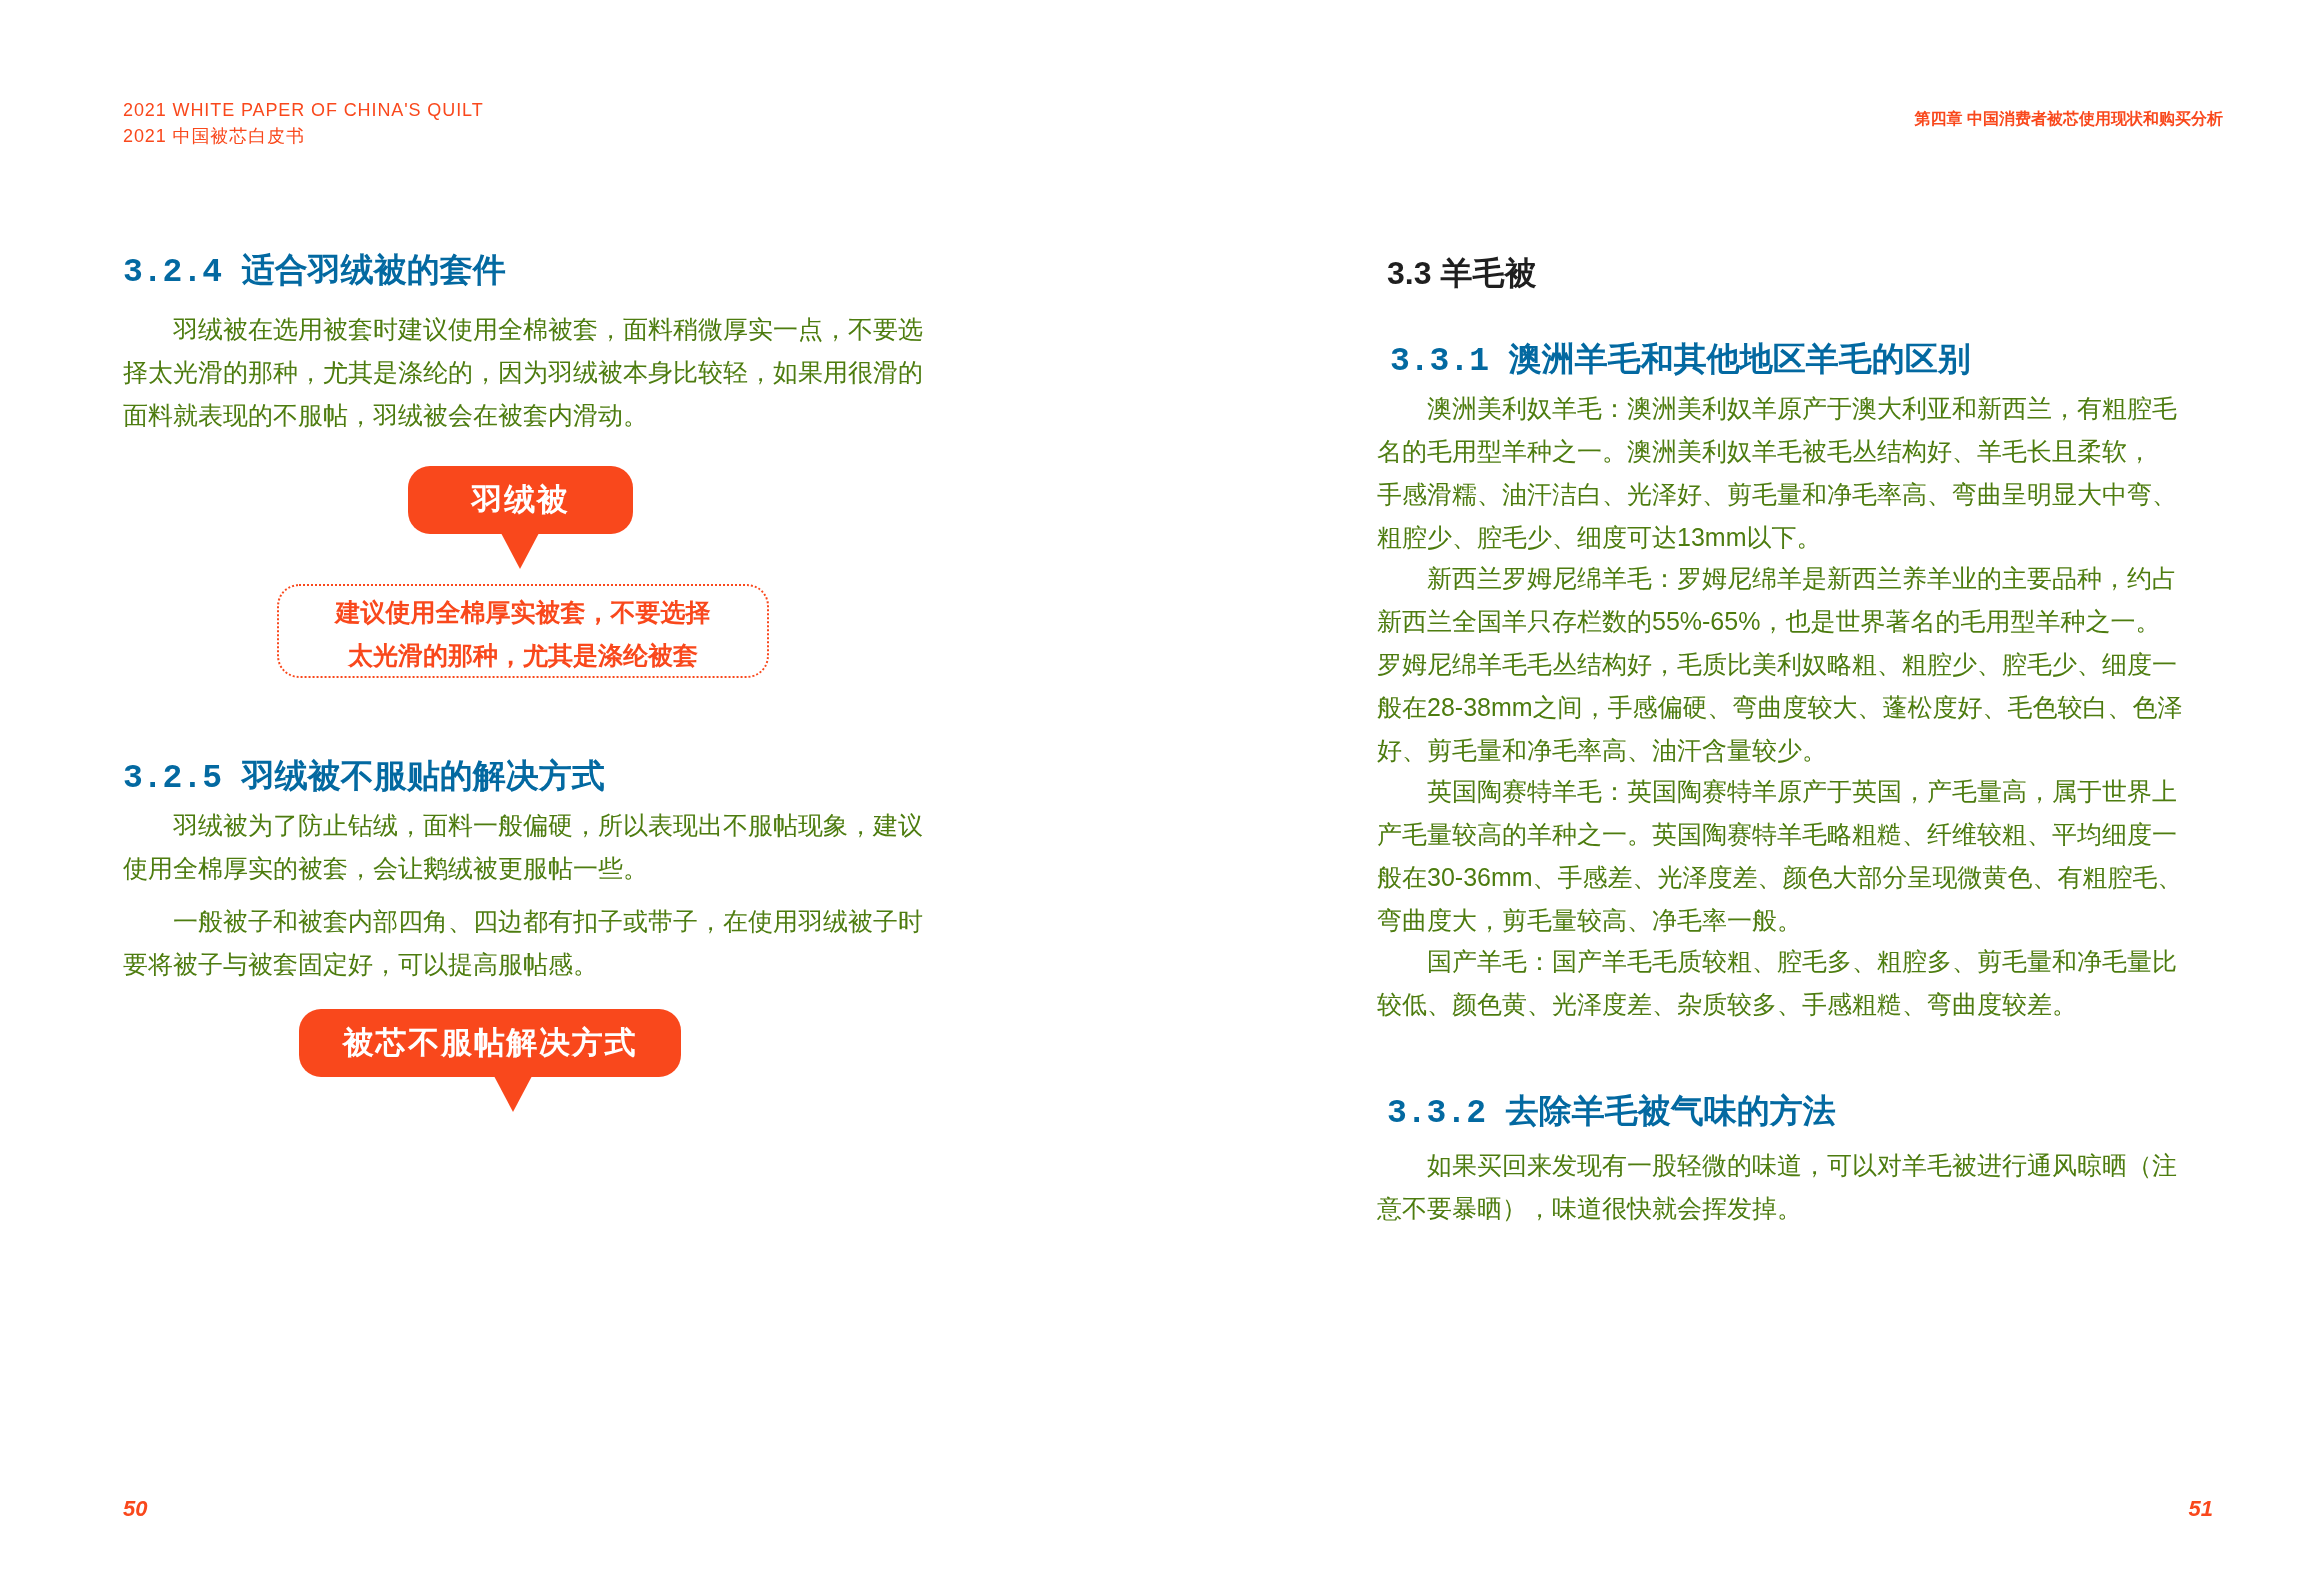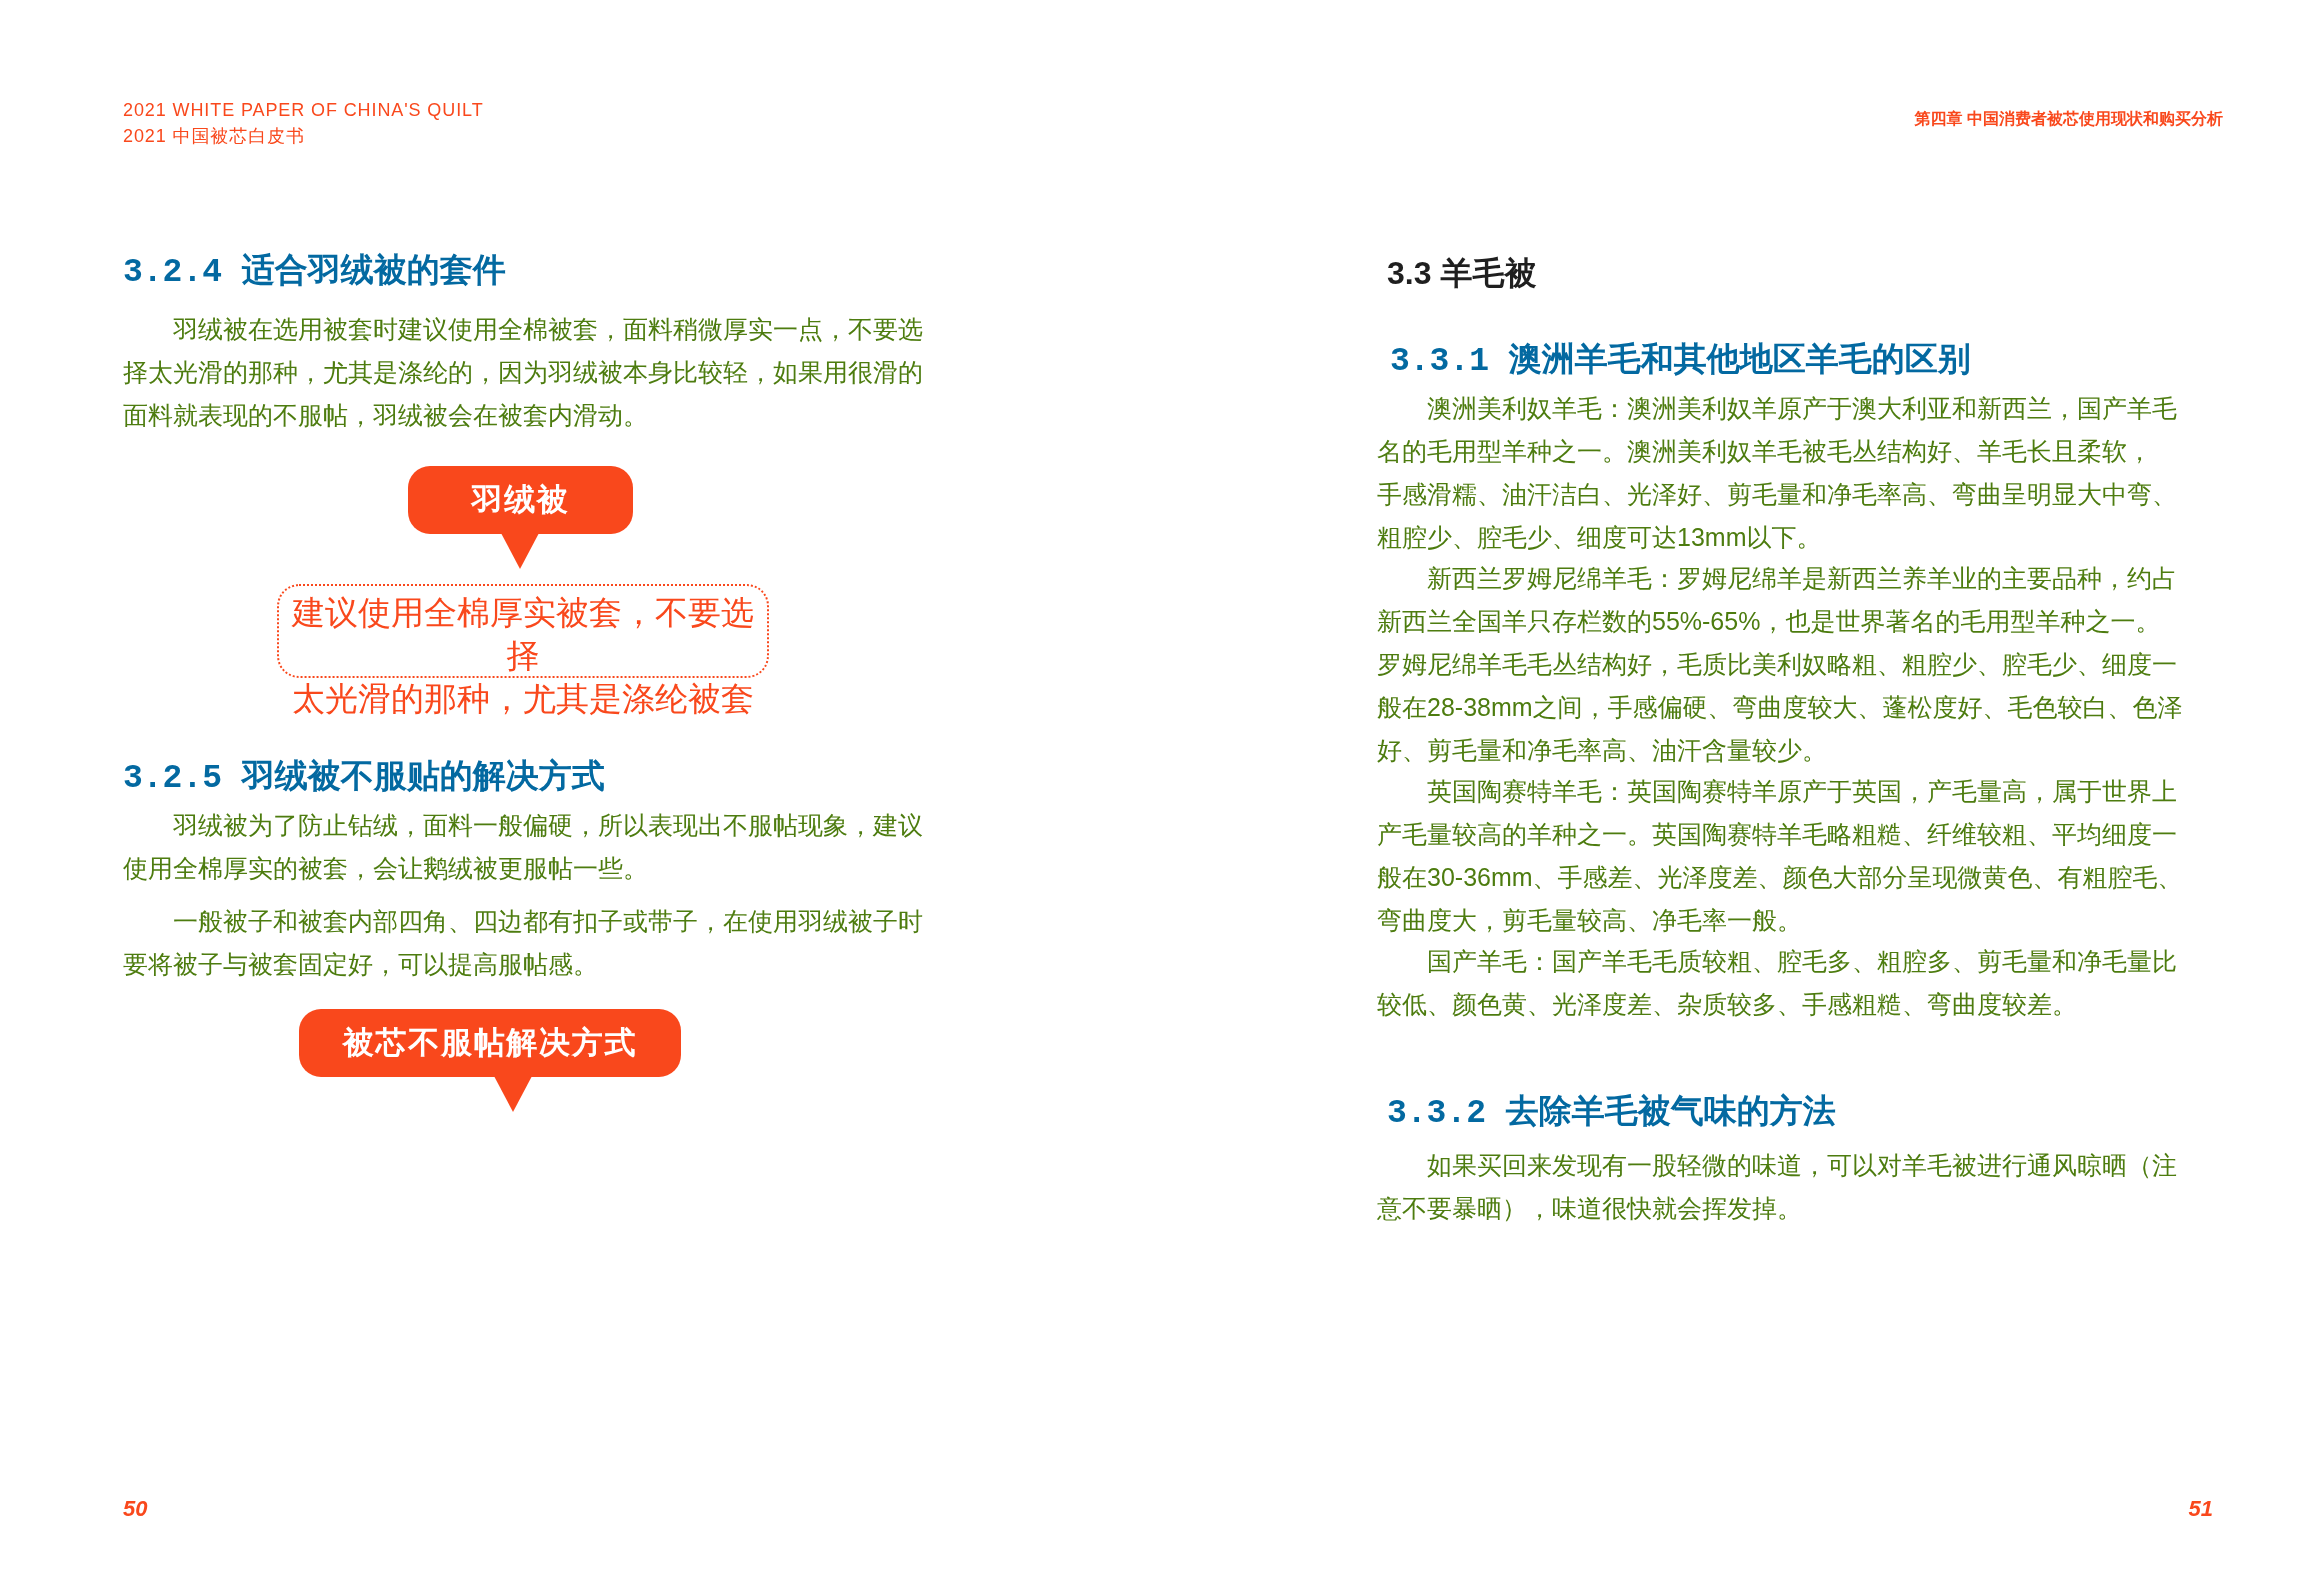--- a/index.html
+++ b/index.html
@@ -83,22 +83,22 @@
     border-left: 19.6px solid transparent;
     border-right: 19.6px solid transparent;
     border-top: 36px solid var(--accent);
   }
 
   
   .callout {
     border: 2.6px dotted var(--accent);
     border-radius: 22px;
     color: var(--accent);
-    font-size: 33px;
-    font-weight: normal;
+    font-size: 25px;
+    font-weight: bold;
     line-height: 43px;
     white-space: pre-line;
     box-sizing: border-box;
   }
   .callout.centered { text-align: center; }
 
   .page-num {
     color: var(--accent);
     font-size: 22px;
     font-style: italic;
@@ -143,21 +143,21 @@
   </div>
 
   <div class="page" id="page-right">
 
     <div class="abs chapter-head" style="right:96px; top:109px;">第四章 中国消费者被芯使用现状和购买分析</div>
 
     <div class="abs h-main" style="left:228px; top:252px;">3.3 羊毛被</div>
 
     <div class="abs h-sub" style="left:231px; top:337px;">3.3.1 澳洲羊毛和其他地区羊毛的区别</div>
 
-    <div class="abs para" style="left:218px; top:387px; width:847px;">　　澳洲美利奴羊毛：澳洲美利奴羊原产于澳大利亚和新西兰，国产羊毛
+    <div class="abs para" style="left:218px; top:387px; width:847px;">　　澳洲美利奴羊毛：澳洲美利奴羊原产于澳大利亚和新西兰，有粗腔毛
 名的毛用型羊种之一。澳洲美利奴羊毛被毛丛结构好、羊毛长且柔软，
 手感滑糯、油汗洁白、光泽好、剪毛量和净毛率高、弯曲呈明显大中弯、
 粗腔少、腔毛少、细度可达13mm以下。</div>
 
     <div class="abs para" style="left:218px; top:557px; width:847px;">　　新西兰罗姆尼绵羊毛：罗姆尼绵羊是新西兰养羊业的主要品种，约占
 新西兰全国羊只存栏数的55%-65%，也是世界著名的毛用型羊种之一。
 罗姆尼绵羊毛毛丛结构好，毛质比美利奴略粗、粗腔少、腔毛少、细度一
 般在28-38mm之间，手感偏硬、弯曲度较大、蓬松度好、毛色较白、色泽
 好、剪毛量和净毛率高、油汗含量较少。</div>
 

